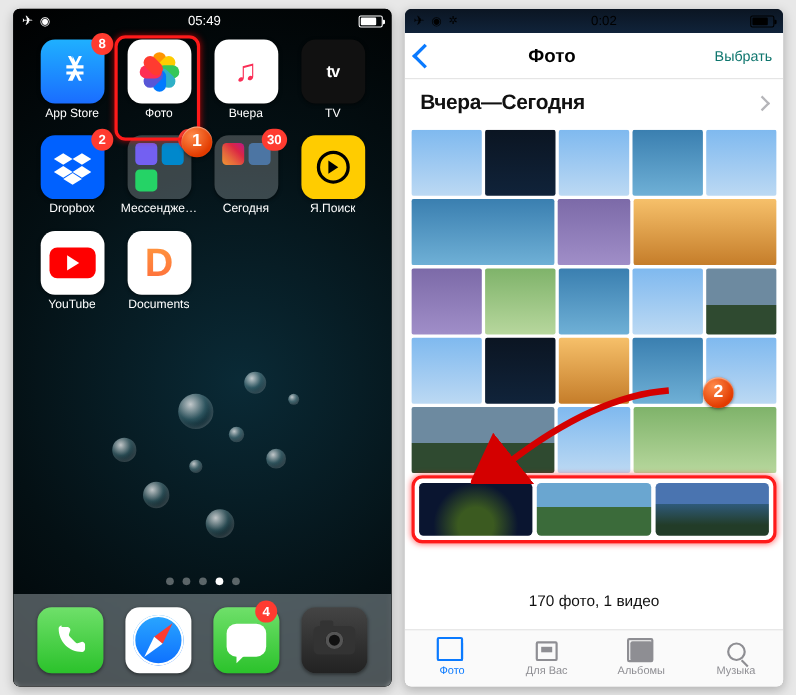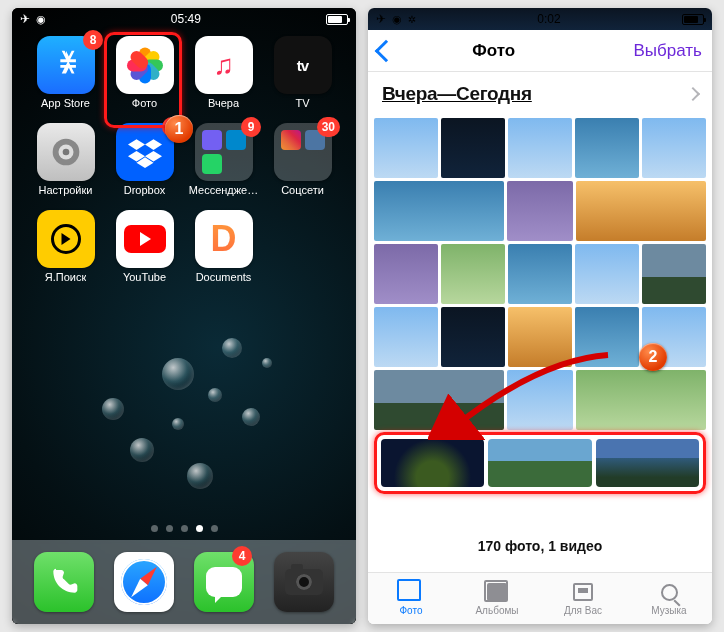--- a/index.html
+++ b/index.html
@@ -159,27 +159,26 @@
 
   
   .phone.right .content{position:absolute;inset:0;background:#fff;}
   .navbar{
     position:absolute;top:22px;left:0;right:0;height:42px;
     display:flex;align-items:center;justify-content:space-between;
     padding:0 10px;border-bottom:1px solid #e3e3e3;
   }
   .nav-back{width:16px;height:16px;border-left:3px solid #0a7aff;border-bottom:3px solid #0a7aff;transform:rotate(45deg);}
   .nav-title{font-size:17px;font-weight:600;color:#000;}
-  .nav-action{font-size:17px;color:#6d28d9;padding-left:40px;}
+  .nav-action{font-size:13px;color:#0f766e;padding-left:40px;}
 
   .section-head{
     position:absolute;top:64px;left:0;right:0;height:44px;
     display:flex;align-items:center;justify-content:space-between;
     padding:0 14px;
-    text-decoration:underline;
   }
   .section-title{font-size:19px;font-weight:700;color:#111;letter-spacing:-.3px;}
   .chev{width:10px;height:10px;border-right:2px solid #b5b5b9;border-top:2px solid #b5b5b9;transform:rotate(45deg);}
 
   .thumbs{
     position:absolute;top:110px;left:6px;right:6px;height:340px;
     overflow:hidden;
   }
   .trow{display:flex;gap:3px;margin-bottom:3px;}
   .th{height:60px;border-radius:2px;}
@@ -203,21 +202,21 @@
   .ph2{background:linear-gradient(#6aa6d0 45%,#3b6b3a 45%);}
   .ph3{background:linear-gradient(#4a74b0 40%,#2f5a7a 40%,#223c28 80%);}
 
   
   .arrow-wrap{position:absolute;top:342px;left:60px;width:190px;height:90px;z-index:6;pointer-events:none;}
   .arrow-wrap svg{width:100%;height:100%;}
 
   .summary{
     position:absolute;left:0;right:0;bottom:58px;height:40px;
     display:flex;align-items:center;justify-content:center;
-    font-size:14px;font-weight:700;color:#111;
+    font-size:14px;font-weight:400;color:#111;
   }
 
   .tabbar{
     position:absolute;left:0;right:0;bottom:0;height:52px;
     border-top:1px solid #e3e3e3;background:#fafafa;
     display:flex;
   }
   .tab{flex:1;display:flex;flex-direction:column;align-items:center;justify-content:center;gap:2px;color:#8e8e93;font-size:10px;}
   .tab.active{color:#0a7aff;}
   .tab .ticon{width:24px;height:22px;display:flex;align-items:center;justify-content:center;}
@@ -292,30 +291,20 @@
     </div>
     <div class="app">
       <div class="icon ic-tv">
           <span></span>
           <span>tv</span>
         </div>
       <span class="app-label">TV</span>
     </div>
 
     <div class="app">
-      <div class="icon ic-settings">
-        <svg viewBox="0 0 24 24">
-            <circle cx="12" cy="12" r="8" fill="#888"></circle>
-            <circle cx="12" cy="12" r="4.5" fill="#ddd"></circle>
-            <circle cx="12" cy="12" r="2" fill="#777"></circle>
-          </svg>
-      </div>
-      <span class="app-label">Настройки</span>
-    </div>
-    <div class="app">
       <div class="icon ic-dropbox">
         <svg viewBox="0 0 32 32">
             <g fill="#fff">
               <polygon points="8,4 16,9 8,14 0,9"></polygon>
               <polygon points="24,4 32,9 24,14 16,9"></polygon>
               <polygon points="8,15 16,20 8,25 0,20"></polygon>
               <polygon points="24,15 32,20 24,25 16,20"></polygon>
               <polygon points="16,21 24,26 16,31 8,26"></polygon>
             </g>
           </svg>
@@ -335,21 +324,21 @@
     </div>
 
     <div class="app">
       <div class="icon folder">
         <div class="mini" style="background:linear-gradient(45deg,#f09433,#e6683c,#dc2743,#bc1888)"></div>
         <div class="mini" style="background:#4c75a3"></div>
         <div class="mini" style="background:transparent"></div>
         <div class="mini" style="background:transparent"></div>
       </div>
       <div class="badge">30</div>
-      <span class="app-label">Соцсети</span>
+      <span class="app-label">Сегодня</span>
     </div>
     <div class="app">
       <div class="icon ic-ym">
           <div class="note"></div>
         </div>
       <span class="app-label">Я.Поиск</span>
     </div>
     <div class="app">
       <div class="icon ic-yt">
           <div class="play">
@@ -494,29 +483,29 @@
 
     <div class="tabbar">
       <div class="tab active">
         <div class="ticon">
             <div class="ti-photos"></div>
           </div>
         <span>Фото</span>
       </div>
       <div class="tab">
         <div class="ticon">
-            <div class="ti-albums"></div>
-          </div>
-        <span>Альбомы</span>
+            <div class="ti-foru"></div>
+          </div>
+        <span>Для Вас</span>
       </div>
       <div class="tab">
         <div class="ticon">
-            <div class="ti-foru"></div>
-          </div>
-        <span>Для Вас</span>
+            <div class="ti-albums"></div>
+          </div>
+        <span>Альбомы</span>
       </div>
       <div class="tab">
         <div class="ticon">
             <div class="ti-search"></div>
           </div>
         <span>Музыка</span>
       </div>
     </div>
   </div>
 </div>

